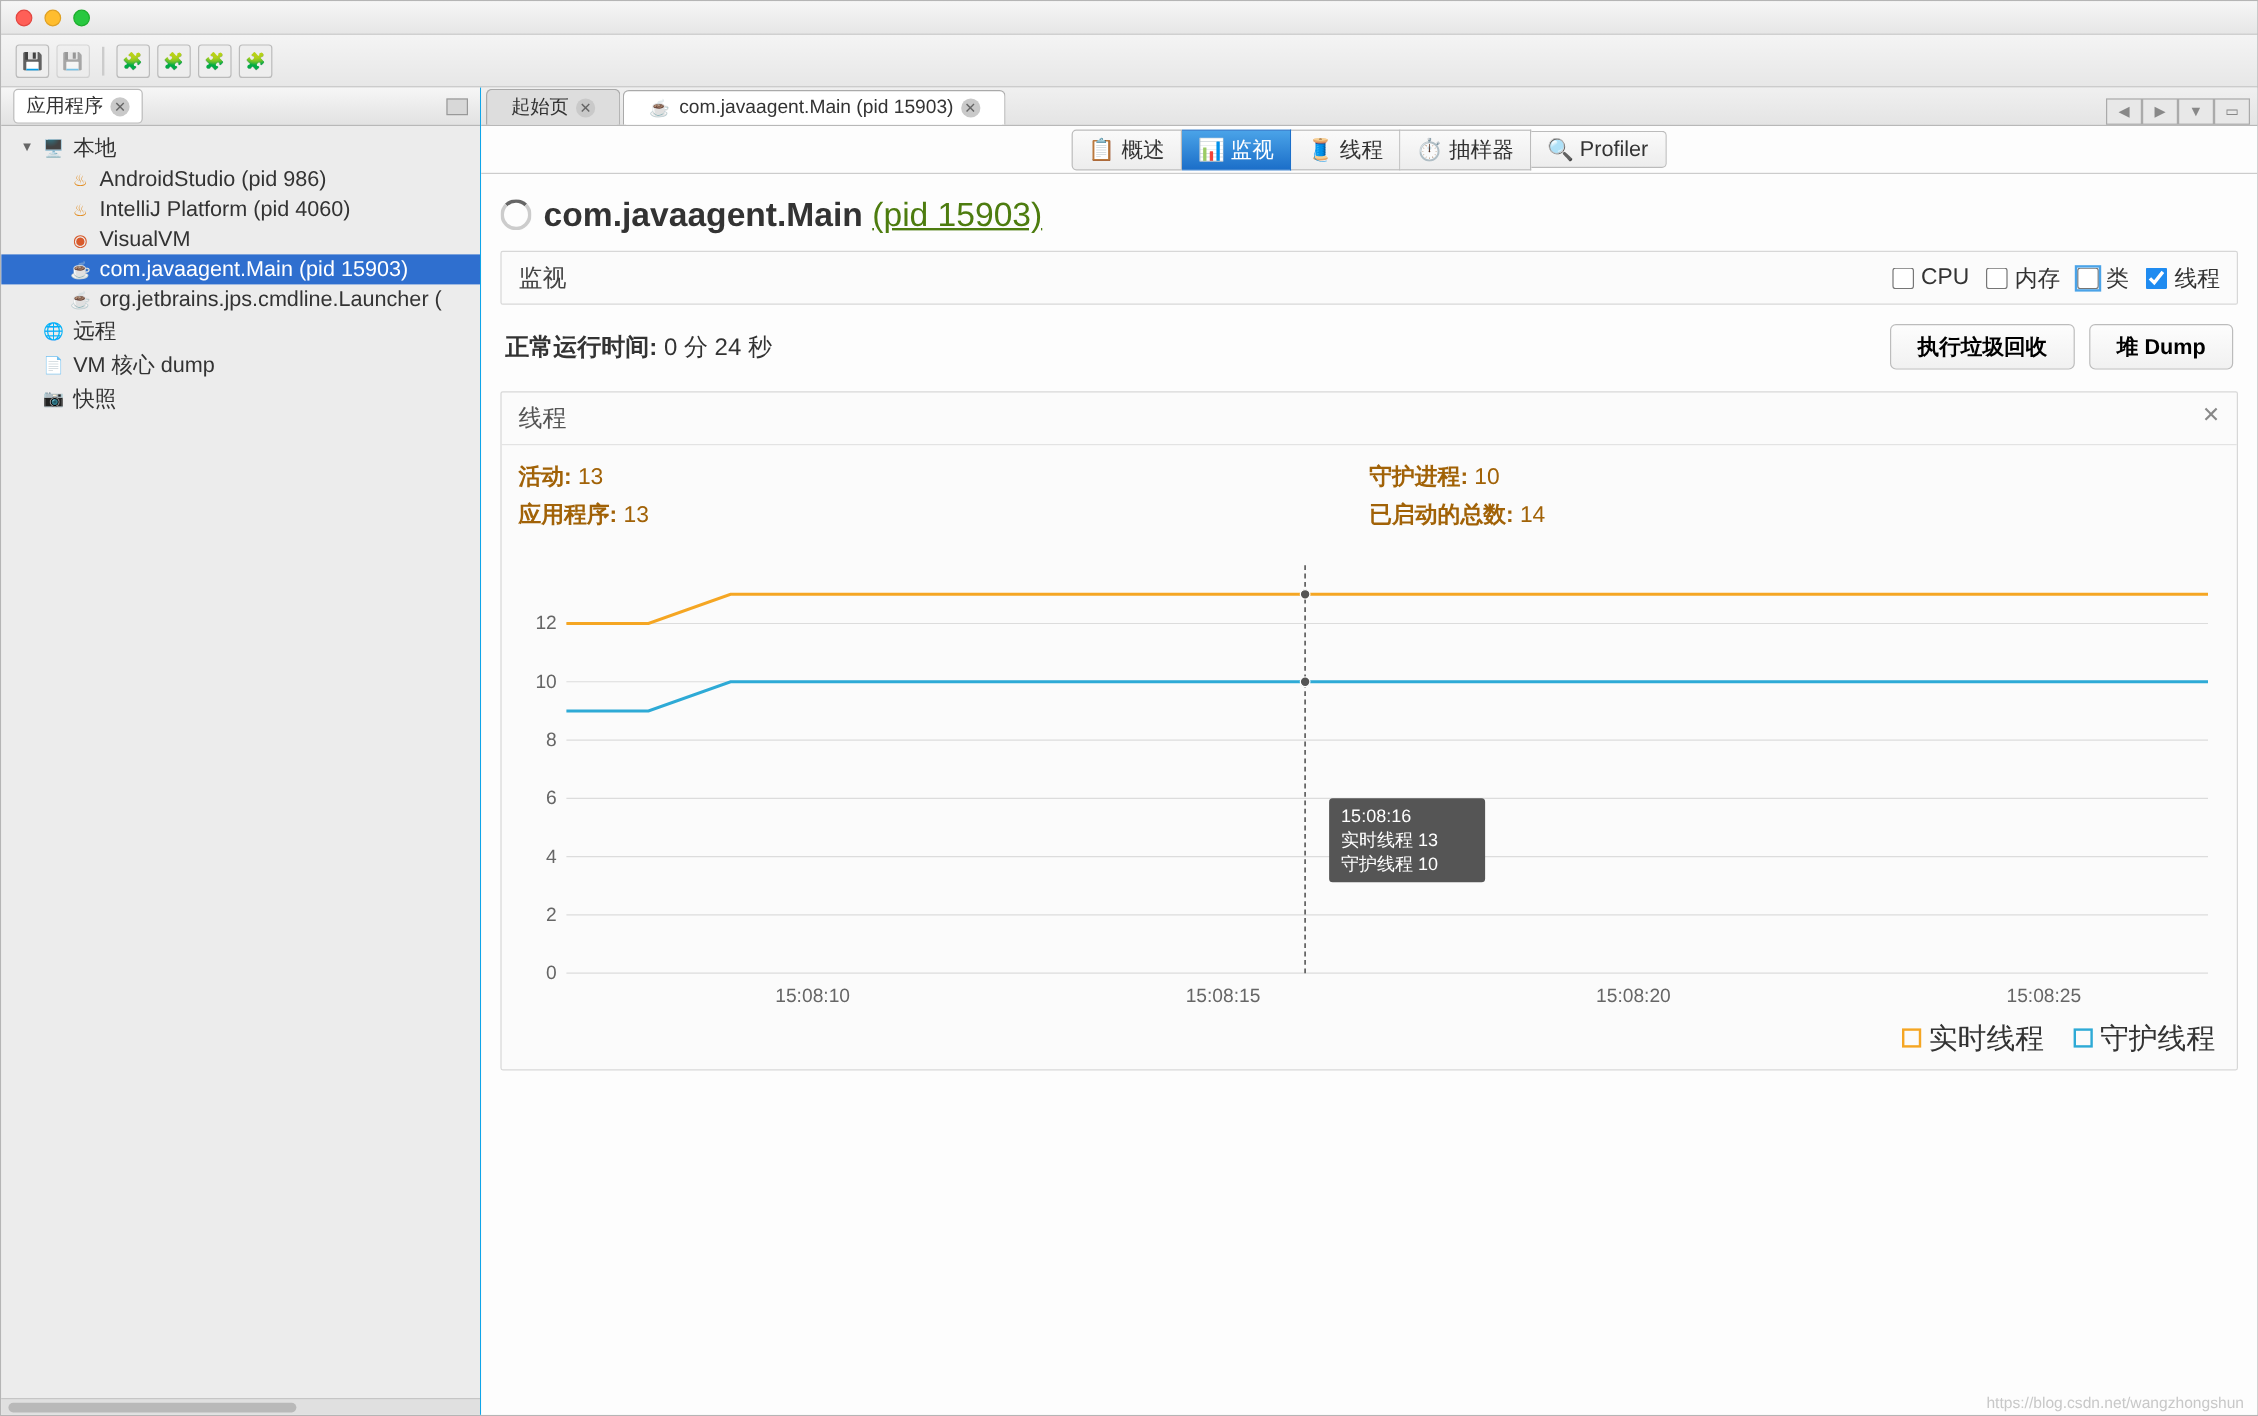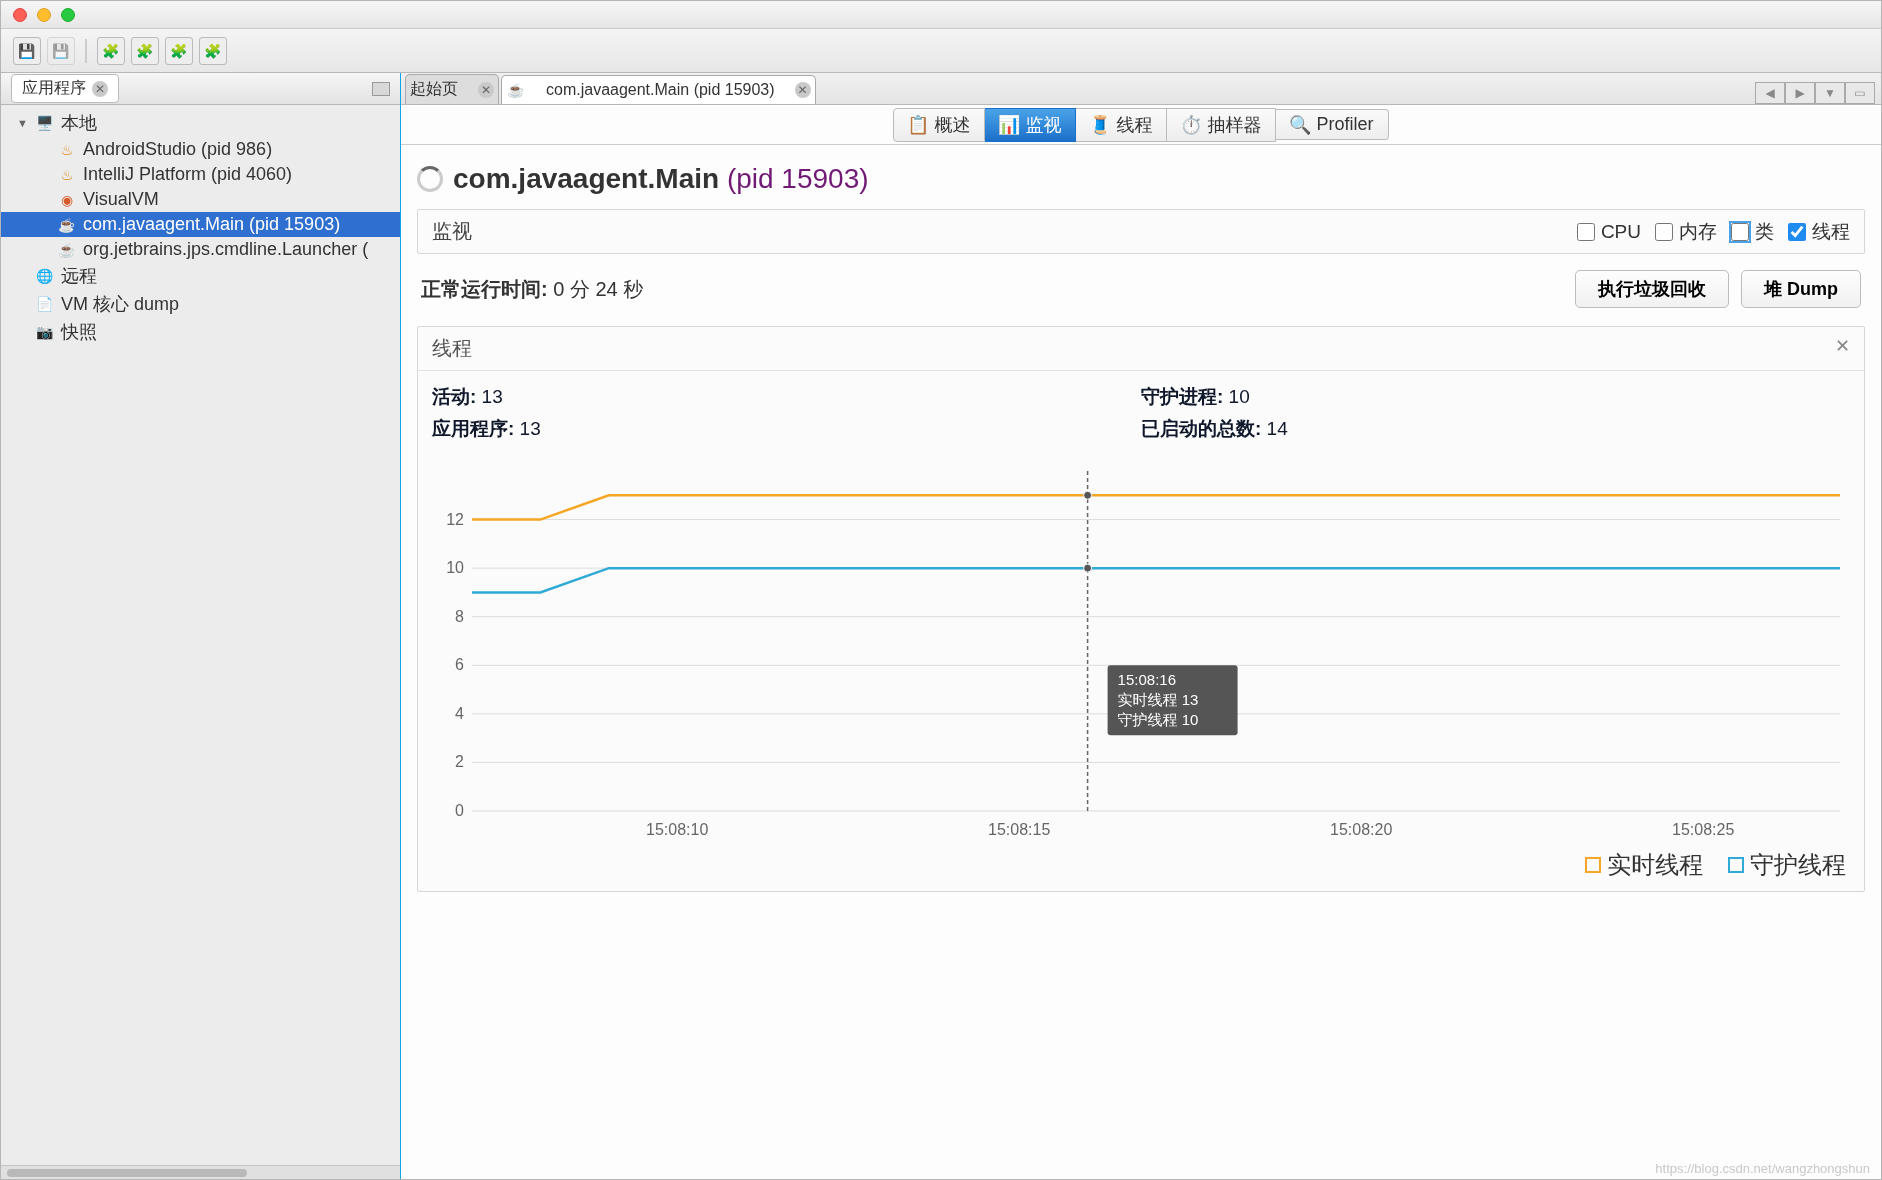--- a/index.html
+++ b/index.html
@@ -26,48 +26,48 @@
 .node { display: flex; align-items: center; gap: 6px; padding: 2px 8px; white-space: nowrap; }
 .node.l1 { padding-left: 16px; }
 .node.l2 { padding-left: 56px; }
 .node.sel { background: #2f6fcf; color: #fff; }
 .exp { width: 12px; color: #666; font-size: 11px; }
 .icn { width: 20px; height: 20px; display: inline-flex; align-items: center; justify-content: center; font-size: 14px; }
 .scrollbar { height: 14px; background: #e0e0e0; border-top: 1px solid #c5c5c5; position: relative; }
 .thumb { position: absolute; left: 6px; top: 3px; width: 240px; height: 8px; background: #b9b9b9; border-radius: 4px; }
 .main { flex: 1; display: flex; flex-direction: column; background: #ececec; min-width: 0; }
 .tabbar { height: 32px; display: flex; align-items: flex-end; border-bottom: 1px solid #b8b8b8; background: linear-gradient(#f0f0f0,#e4e4e4); padding-left: 4px; gap: 2px; }
-.tab { display: flex; align-items: center; gap: 20px; padding: 4px 4px; background: #ddd; border: 1px solid #aaa; border-bottom: none; border-radius: 5px 5px 0 0; font-size: 16px; }
+.tab { display: flex; align-items: center; gap: 6px; padding: 4px 20px; background: #ddd; border: 1px solid #aaa; border-bottom: none; border-radius: 5px 5px 0 0; font-size: 16px; }
 .tab.active { background: #fff; }
 .navbtns { margin-left: auto; display: flex; gap: 0; padding-right: 6px; }
 .navb { width: 30px; height: 22px; background: #e8e8e8; border: 1px solid #aaa; font-size: 12px; color: #888; display: flex; align-items: center; justify-content: center; }
 .subtabs { height: 40px; display: flex; align-items: center; justify-content: center; gap: 0; background: #fdfdfd; border-bottom: 1px solid #ccc; }
 .stab { display: flex; align-items: center; gap: 6px; padding: 4px 14px; border: 1px solid #bbb; background: linear-gradient(#fafafa,#ededed); font-size: 18px; cursor: pointer; }
 .stab:first-child { border-radius: 4px 0 0 4px; }
 .stab:last-child { border-radius: 0 4px 4px 0; }
 .stab + .stab { border-left: none; }
 .stab.active { background: linear-gradient(#4aa3e8,#1c6fc9); color: #fff; border-color: #1c6fc9; }
 .sicn { width: 20px; height: 20px; display: inline-flex; align-items: center; justify-content: center; }
 .content { flex: 1; overflow: auto; padding: 12px 16px; background: #fdfdfd; }
 .pgtitle { display: flex; align-items: center; gap: 10px; font-size: 28px; font-weight: bold; padding: 6px 0 14px; color: #333; }
 .spinner { width: 26px; height: 26px; border: 3px solid #ccc; border-top-color: #666; border-radius: 50%; }
-.pidlight { font-weight: normal; color: #701a75; }
+.pidlight { font-weight: normal; color: #4d7c0f; text-decoration: underline; }
 .monrow { display: flex; align-items: center; justify-content: space-between; border: 1px solid #d7d7d7; background: #fbfbfb; padding: 8px 14px; margin-bottom: 6px; border-radius: 2px; }
 .monlabel { font-size: 20px; color: #444; }
 .checks { display: flex; gap: 14px; align-items: center; font-size: 19px; }
 .chk { display: flex; align-items: center; gap: 6px; }
 input[type=checkbox] { width: 18px; height: 18px; accent-color: #1f8bf0; }
 .chk.hl input { outline: 2px solid #4aa3e8; }
 .uptime { display: flex; align-items: center; justify-content: space-between; padding: 10px 4px 18px; font-size: 20px; color: #333; }
 .btns { display: flex; gap: 12px; }
 .btn { padding: 6px 22px; background: linear-gradient(#fdfdfd,#f1f1f1); border: 1px solid #bcbcbc; border-radius: 5px; font-size: 18px; cursor: pointer; font-weight: bold; }
 .panel { border: 1px solid #d7d7d7; background: #fbfbfb; border-radius: 2px; margin-bottom: 10px; }
 .panelhead { display: flex; justify-content: space-between; padding: 8px 14px; border-bottom: 1px solid #e3e3e3; font-size: 20px; color: #555; }
 .closep { color: #888; cursor: pointer; font-size: 18px; }
-.stats { display: flex; padding: 10px 14px 6px; font-size: 19px; color: #0f172a; }
+.stats { display: flex; padding: 10px 14px 6px; font-size: 19px; color: #a16207; }
 .statcol { flex: 1; }
 .statline { padding: 3px 0; }
 .chartwrap { padding: 10px 14px 4px; }
 .chartsvg { width: 100%; height: 380px; display: block; }
 .legend { text-align: right; padding: 4px 18px 10px; font-size: 24px; }
 .lgi { display: inline-flex; align-items: center; gap: 6px; margin-left: 18px; }
 .lgs { width: 16px; height: 16px; border: 2px solid; }
 .watermark { position: absolute; right: 12px; bottom: 4px; color: #c8c8c8; font-size: 13px; }
 </style>
 </head>

